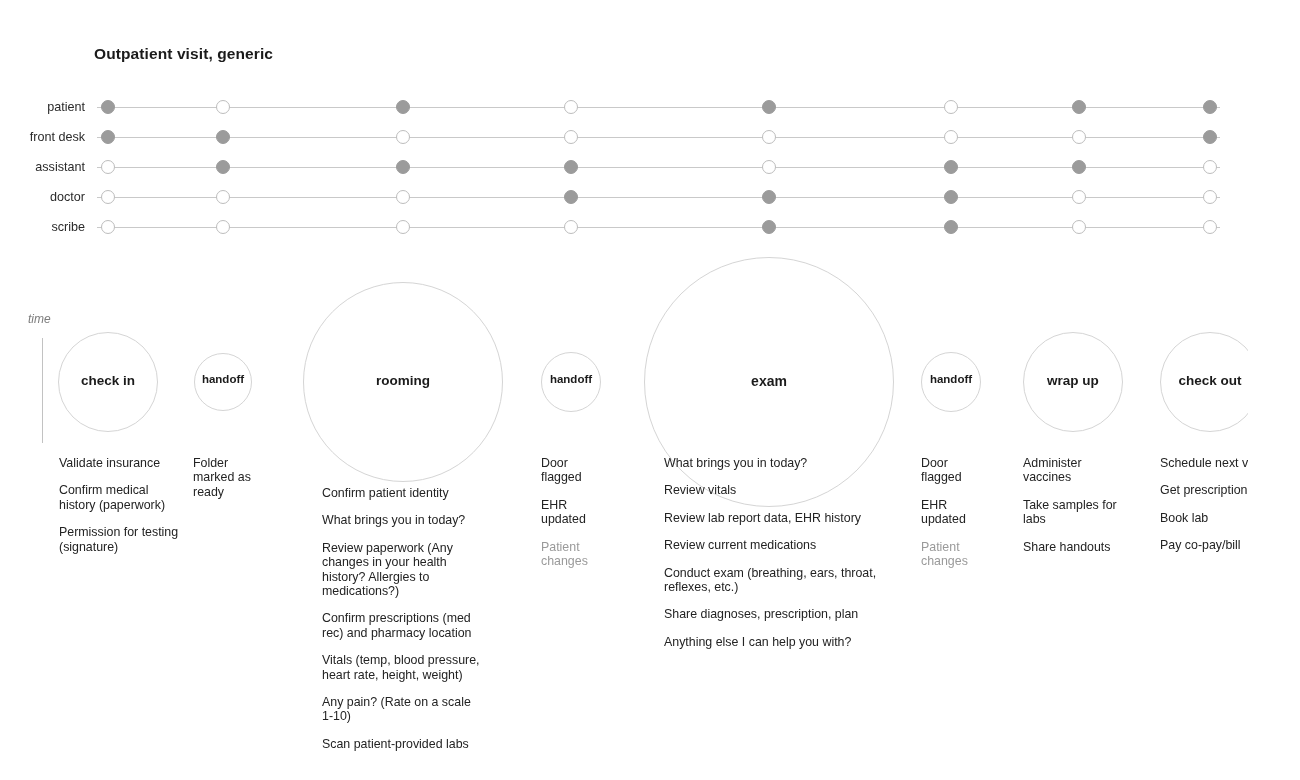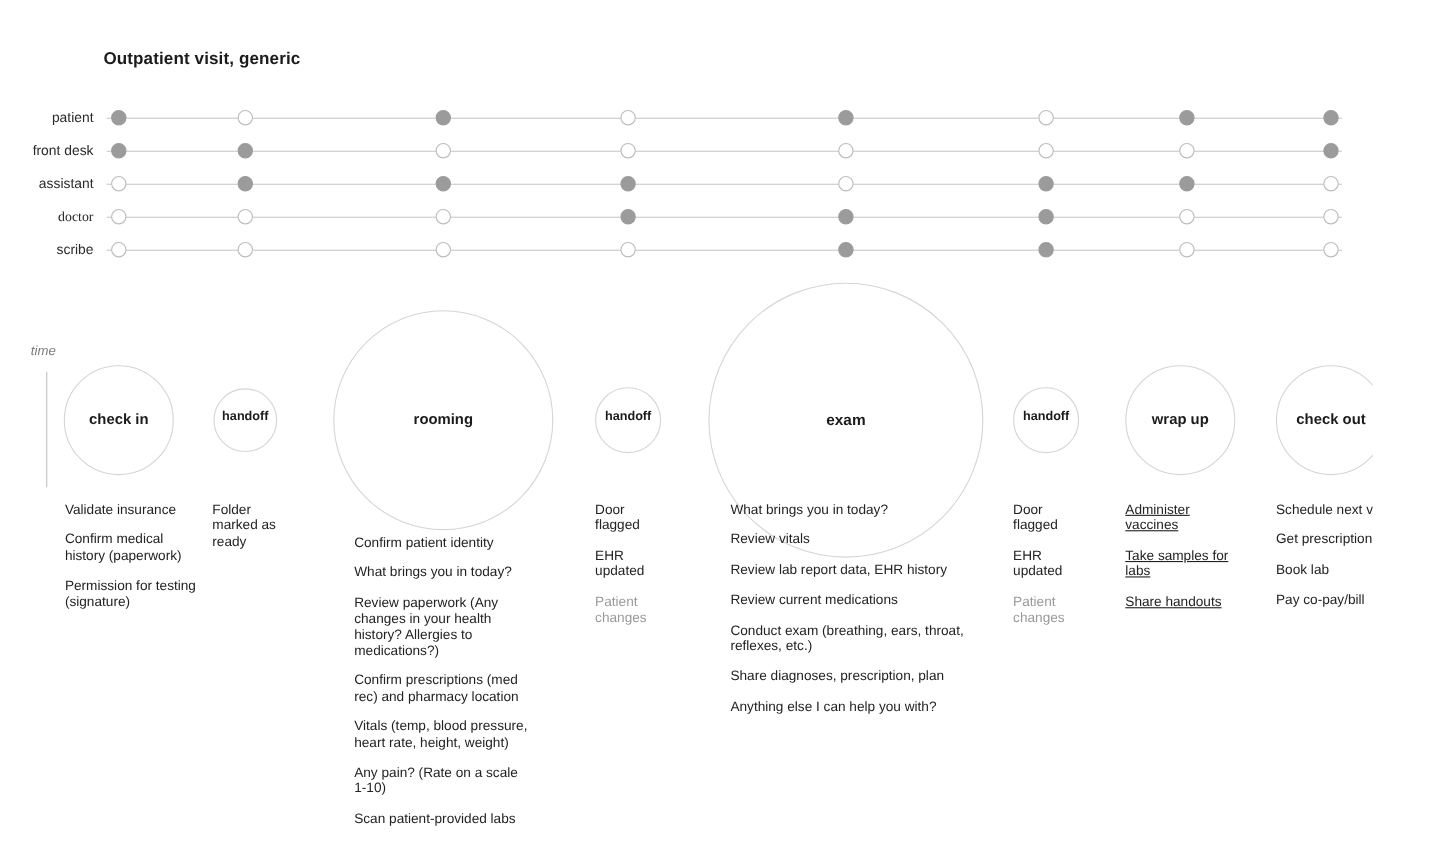--- a/index.html
+++ b/index.html
@@ -196,21 +196,21 @@
         <div class="lane-line"></div>
         <div class="lane-dot hollow" style="left: 108px;"></div>
         <div class="lane-dot filled" style="left: 223px;"></div>
         <div class="lane-dot filled" style="left: 403px;"></div>
         <div class="lane-dot filled" style="left: 571px;"></div>
         <div class="lane-dot hollow" style="left: 769px;"></div>
         <div class="lane-dot filled" style="left: 951px;"></div>
         <div class="lane-dot filled" style="left: 1079px;"></div>
         <div class="lane-dot hollow" style="left: 1210px;"></div>
       </div>
-      <div class="lane-row" style="top: 90px; font-family: Liberation Serif, serif;">
+      <div class="lane-row" style="top: 90px;">
         <div class="lane-label">doctor</div>
         <div class="lane-line"></div>
         <div class="lane-dot hollow" style="left: 108px;"></div>
         <div class="lane-dot hollow" style="left: 223px;"></div>
         <div class="lane-dot hollow" style="left: 403px;"></div>
         <div class="lane-dot filled" style="left: 571px;"></div>
         <div class="lane-dot filled" style="left: 769px;"></div>
         <div class="lane-dot filled" style="left: 951px;"></div>
         <div class="lane-dot hollow" style="left: 1079px;"></div>
         <div class="lane-dot hollow" style="left: 1210px;"></div>
@@ -283,21 +283,21 @@
         <div class="task-item">Review current medications</div>
         <div class="task-item">Conduct exam (breathing, ears, throat, reflexes, etc.)</div>
         <div class="task-item">Share diagnoses, prescription, plan</div>
         <div class="task-item">Anything else I can help you with?</div>
       </div>
       <div class="task-column" style="left: 921px; width: 70px;">
         <div class="task-item">Door flagged</div>
         <div class="task-item">EHR updated</div>
         <div class="task-item muted">Patient changes</div>
       </div>
-      <div class="task-column" style="left: 1023px; width: 110px; text-decoration: underline;">
+      <div class="task-column" style="left: 1023px; width: 110px;">
         <div class="task-item">Administer vaccines</div>
         <div class="task-item">Take samples for labs</div>
         <div class="task-item">Share handouts</div>
       </div>
       <div class="task-column" style="left: 1160px; width: 130px;">
         <div class="task-item">Schedule next visit</div>
         <div class="task-item">Get prescription</div>
         <div class="task-item">Book lab</div>
         <div class="task-item">Pay co-pay/bill</div>
       </div>

